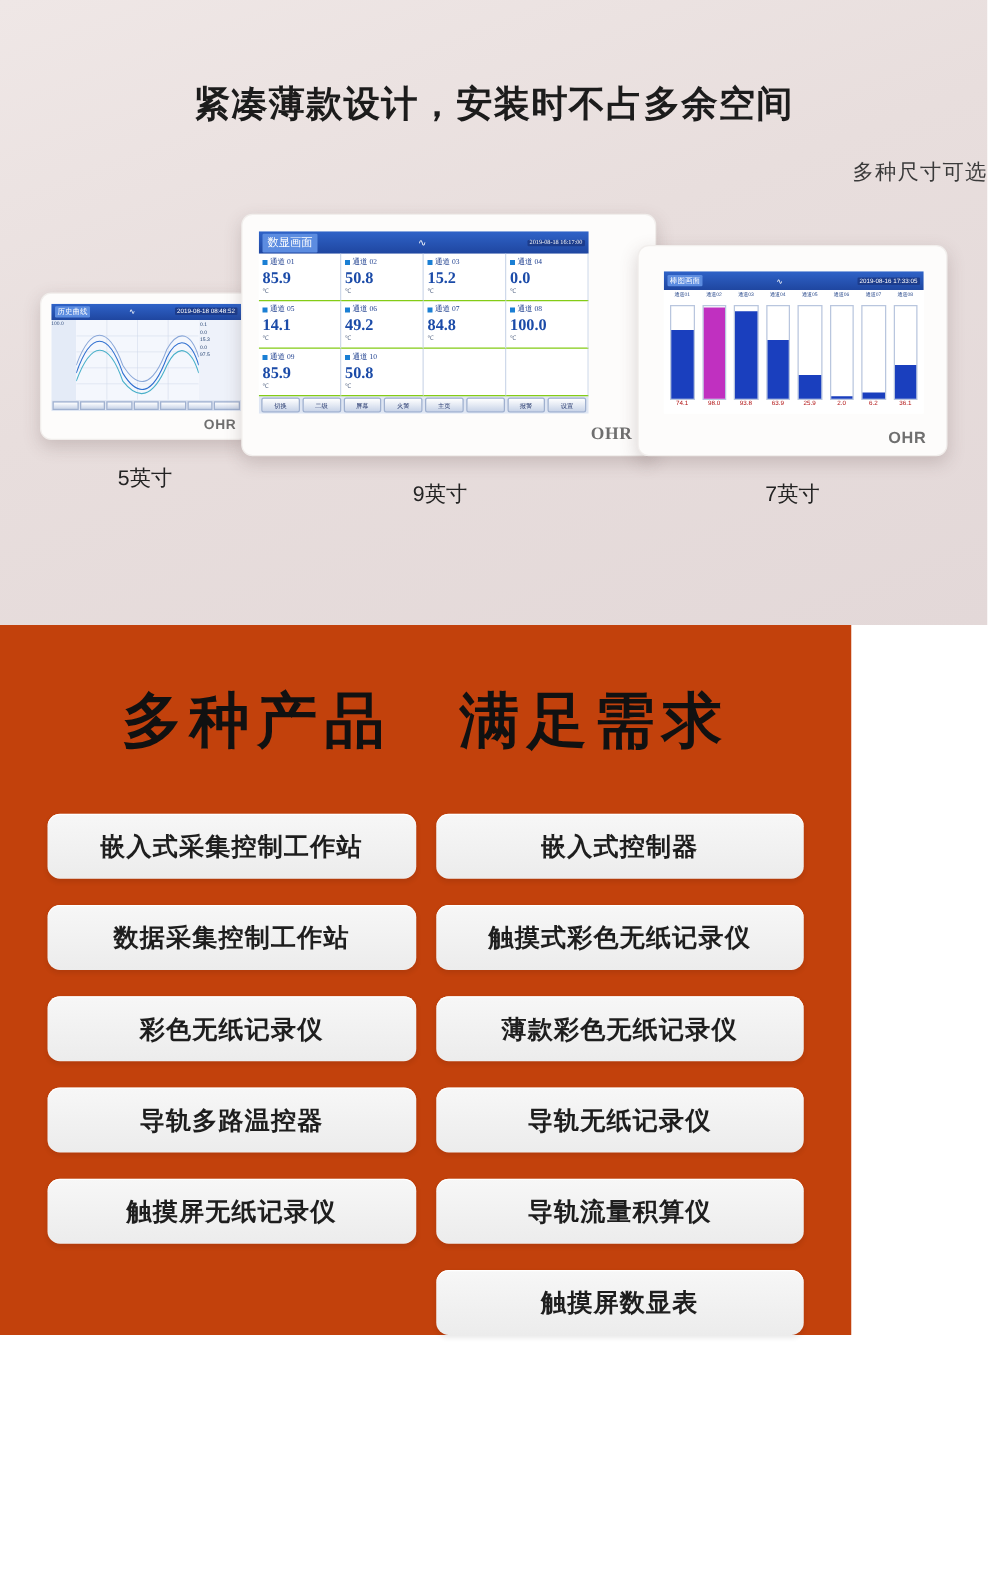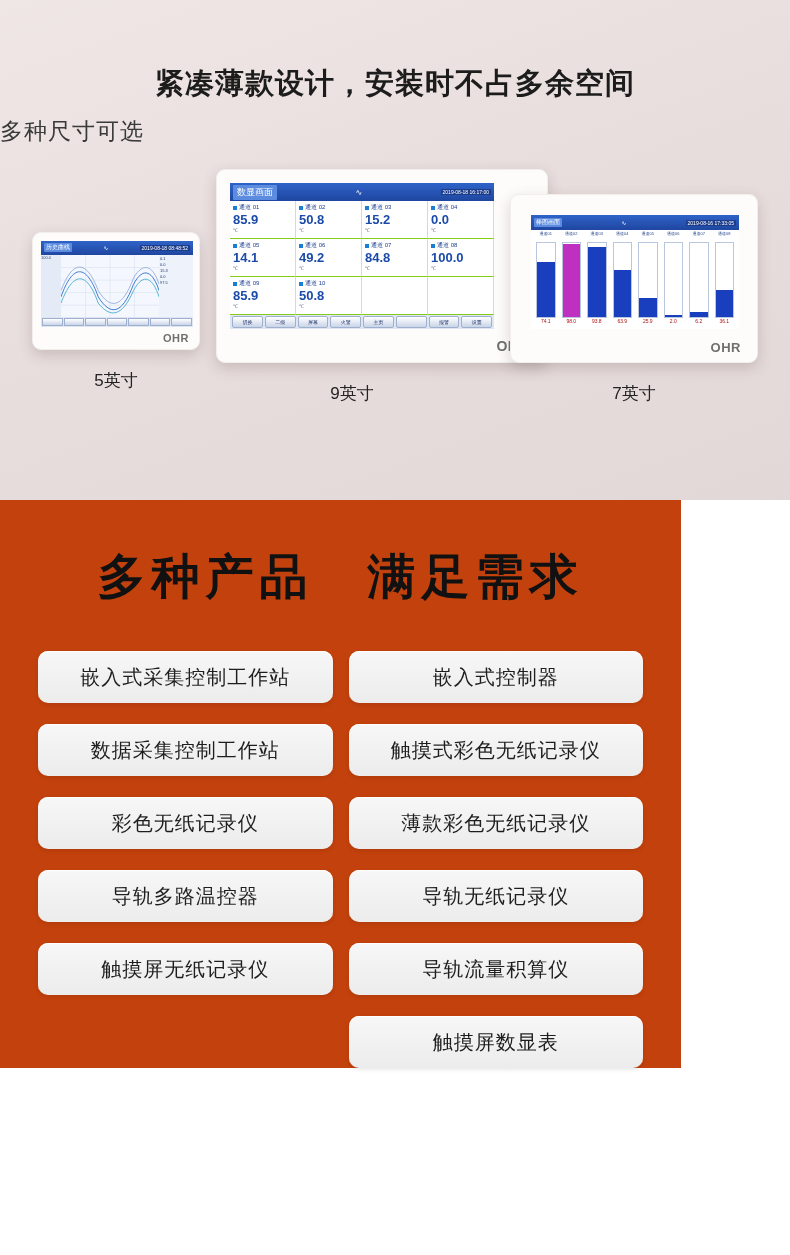--- a/index.html
+++ b/index.html
@@ -21,24 +21,24 @@
   }
   .banner-title {
     text-align: center;
     font-size: 29px;
     font-weight: bold;
     color: #1c1c1c;
     letter-spacing: 1px;
     padding-top: 64px;
   }
   .banner-sub {
-    text-align: left;
-    font-size: 23px;
+    text-align: right;
+    font-size: 17px;
     color: #3a3a3a;
-    margin-top: 12px;
+    margin-top: 22px;
     letter-spacing: 1px;
   }
 
   .devices {
     position: relative;
     height: 250px;
     margin-top: 22px;
   }
 
   
@@ -60,21 +60,21 @@
     color: #6f6f6f;
     letter-spacing: 0.5px;
   }
 
   
   #dev5 { left: 32px; top: 63px; width: 168px; height: 118px; }
   #dev5 .screen { left: 8px; top: 8px; width: 152px; height: 86px; }
   #dev5 .brand { right: 10px; bottom: 5px; font-size: 11px; }
 
   
-  #dev9 { left: 216px; top: 0px; width: 332px; height: 194px; }
+  #dev9 { left: 193px; top: 0px; width: 332px; height: 194px; font-family: Liberation Serif, serif; }
   #dev9 .screen { left: 13px; top: 13px; width: 264px; height: 146px; }
   #dev9 .brand { right: 18px; bottom: 8px; font-size: 14px; }
 
   
   #dev7 { left: 510px; top: 25px; width: 248px; height: 169px; }
   #dev7 .screen { left: 20px; top: 20px; width: 208px; height: 114px; }
   #dev7 .brand { right: 16px; bottom: 7px; font-size: 13px; }
 
   .dev-caption {
     position: absolute;
@@ -158,20 +158,21 @@
     text-align: center;
     font-size: 48px;
     font-weight: bold;
     color: #111;
     letter-spacing: 6px;
   }
   .pill-cols {
     display: flex;
     gap: 16px;
     padding: 42px 38px 0 38px;
+    font-weight: bold;
   }
   .col { flex: 1; display: flex; flex-direction: column; gap: 21px; }
   .pill {
     height: 52px;
     border-radius: 10px;
     background: linear-gradient(#f7f7f7, #ececec);
     box-shadow: 0 2px 4px rgba(0,0,0,0.09), inset 0 1px 0 #fff;
     display: flex;
     align-items: center;
     justify-content: center;

